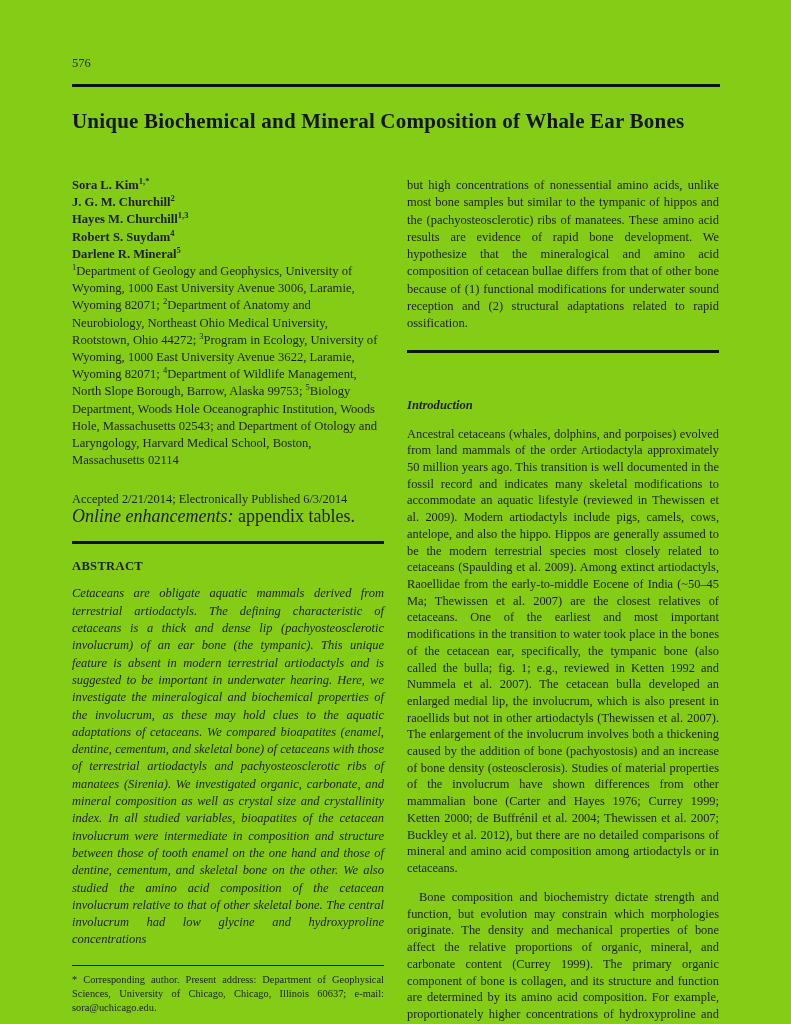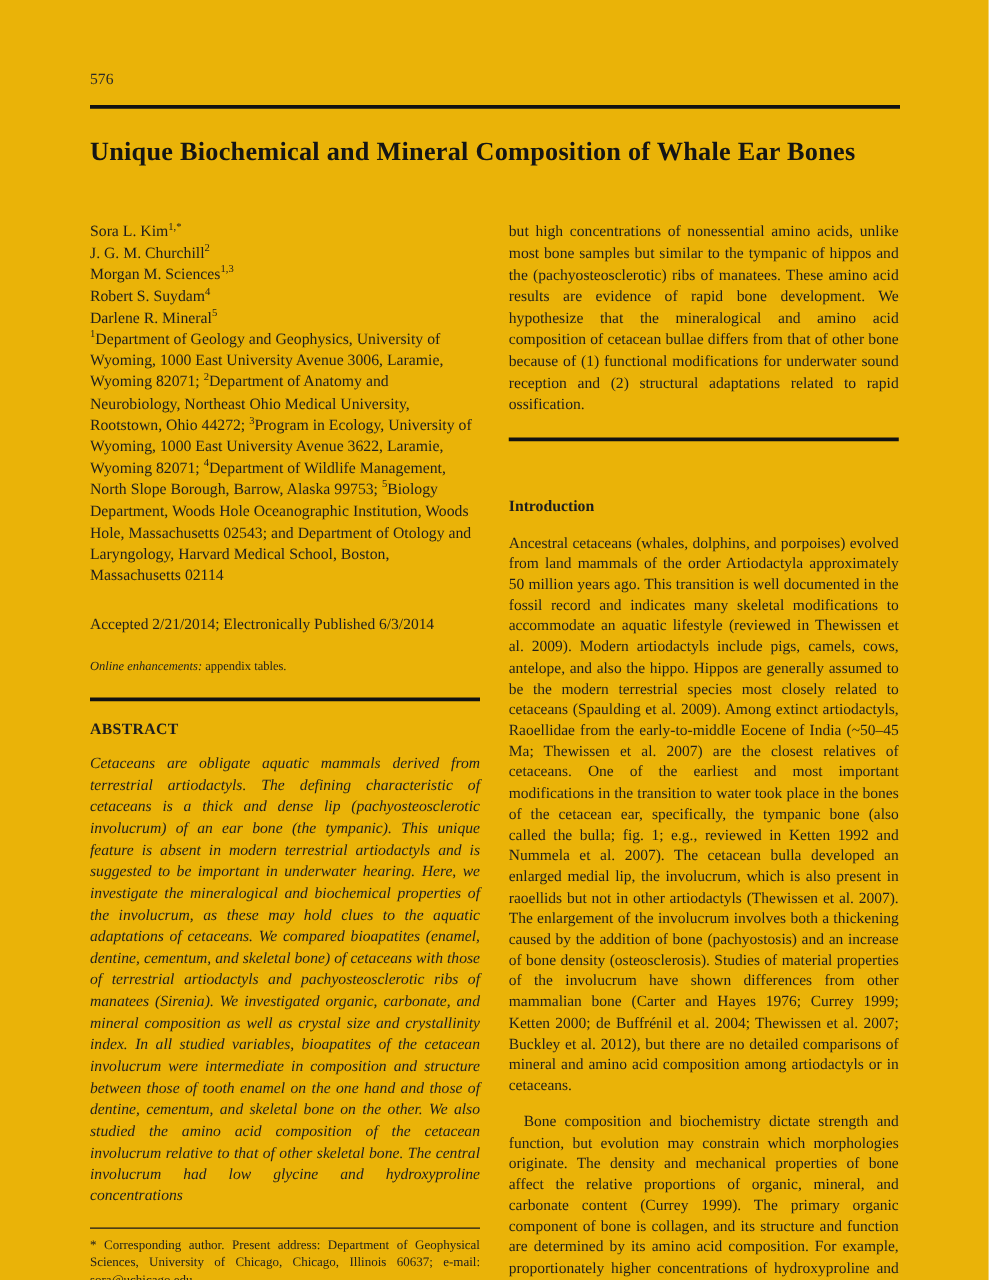--- a/index.html
+++ b/index.html
@@ -4,21 +4,21 @@
 <style>
   html, body {
     margin: 0;
     padding: 0;
     background: #ffffff;
   }
   .page {
     position: relative;
     width: 791px;
     height: 1024px;
-    background: #eab308;
+    background: #84cc16;
     color: #1e1e1e;
     font-family: "Liberation Serif", "DejaVu Serif", serif;
     overflow: hidden;
     hyphens: auto;
     -webkit-hyphens: auto;
   }
   .content {
     position: absolute;
     left: 72px;
     top: 56px;
@@ -44,41 +44,40 @@
     display: flex;
     gap: 23px;
     margin-top: 43px;
   }
   .col {
     width: 312px;
     flex: 0 0 312px;
   }
   .author {
     font-size: 12.6px;
-    font-weight: normal;
+    font-weight: bold;
     line-height: 17.2px;
   }
   .author sup, .affiliations sup {
     font-size: 8.5px;
     line-height: 0;
   }
   .affiliations {
     font-size: 12.6px;
     line-height: 17.2px;
     text-align: left;
     margin: 0;
   }
   .accepted-line {
     margin-top: 22px;
     font-size: 12.4px;
     line-height: 17px;
   }
   .online-enhancements {
-    margin-top: 17px;
-    font-size: 10px;
+    font-size: 18px;
     line-height: 17px;
   }
   .online-enhancements .ital {
     font-style: italic;
   }
   .col-rule {
     border: none;
     border-top: 3px solid #121212;
     margin: 16px 0 0 0;
   }
@@ -108,20 +107,21 @@
   }
   .intro-rule {
     border: none;
     border-top: 3px solid #121212;
     margin: 17px 0 0 0;
   }
   .intro-heading {
     margin: 45px 0 0 0;
     font-size: 12.6px;
     font-weight: bold;
+    font-style: italic;
   }
   .intro-para1 {
     margin-top: 13px;
     font-size: 12.4px;
     line-height: 16.7px;
     text-align: justify;
   }
   .intro-para2 {
     margin-top: 0;
     text-indent: 12px;
@@ -142,21 +142,21 @@
 
     <h1 class="article-title">Unique Biochemical and Mineral Composition of Whale Ear Bones</h1>
 
     <div class="columns">
 
       <div class="col">
 
         <div>
             <div class="author"><span>Sora L. Kim</span><sup>1,*</sup></div>
             <div class="author"><span>J. G. M. Churchill</span><sup>2</sup></div>
-            <div class="author"><span>Morgan M. Sciences</span><sup>1,3</sup></div>
+            <div class="author"><span>Hayes M. Churchill</span><sup>1,3</sup></div>
             <div class="author"><span>Robert S. Suydam</span><sup>4</sup></div>
             <div class="author"><span>Darlene R. Mineral</span><sup>5</sup></div>
           </div>
 
         <p class="affiliations"><sup>1</sup>Department of Geology and Geophysics, University of Wyoming, 1000 East University Avenue 3006, Laramie, Wyoming 82071; <sup>2</sup>Department of Anatomy and Neurobiology, Northeast Ohio Medical University, Rootstown, Ohio 44272; <sup>3</sup>Program in Ecology, University of Wyoming, 1000 East University Avenue 3622, Laramie, Wyoming 82071; <sup>4</sup>Department of Wildlife Management, North Slope Borough, Barrow, Alaska 99753; <sup>5</sup>Biology Department, Woods Hole Oceanographic Institution, Woods Hole, Massachusetts 02543; and Department of Otology and Laryngology, Harvard Medical School, Boston, Massachusetts 02114</p>
 
         <div class="accepted-line">Accepted 2/21/2014; Electronically Published 6/3/2014</div>
 
         <div class="online-enhancements">
           <span class="ital">Online enhancements:</span><span> appendix tables.</span>

